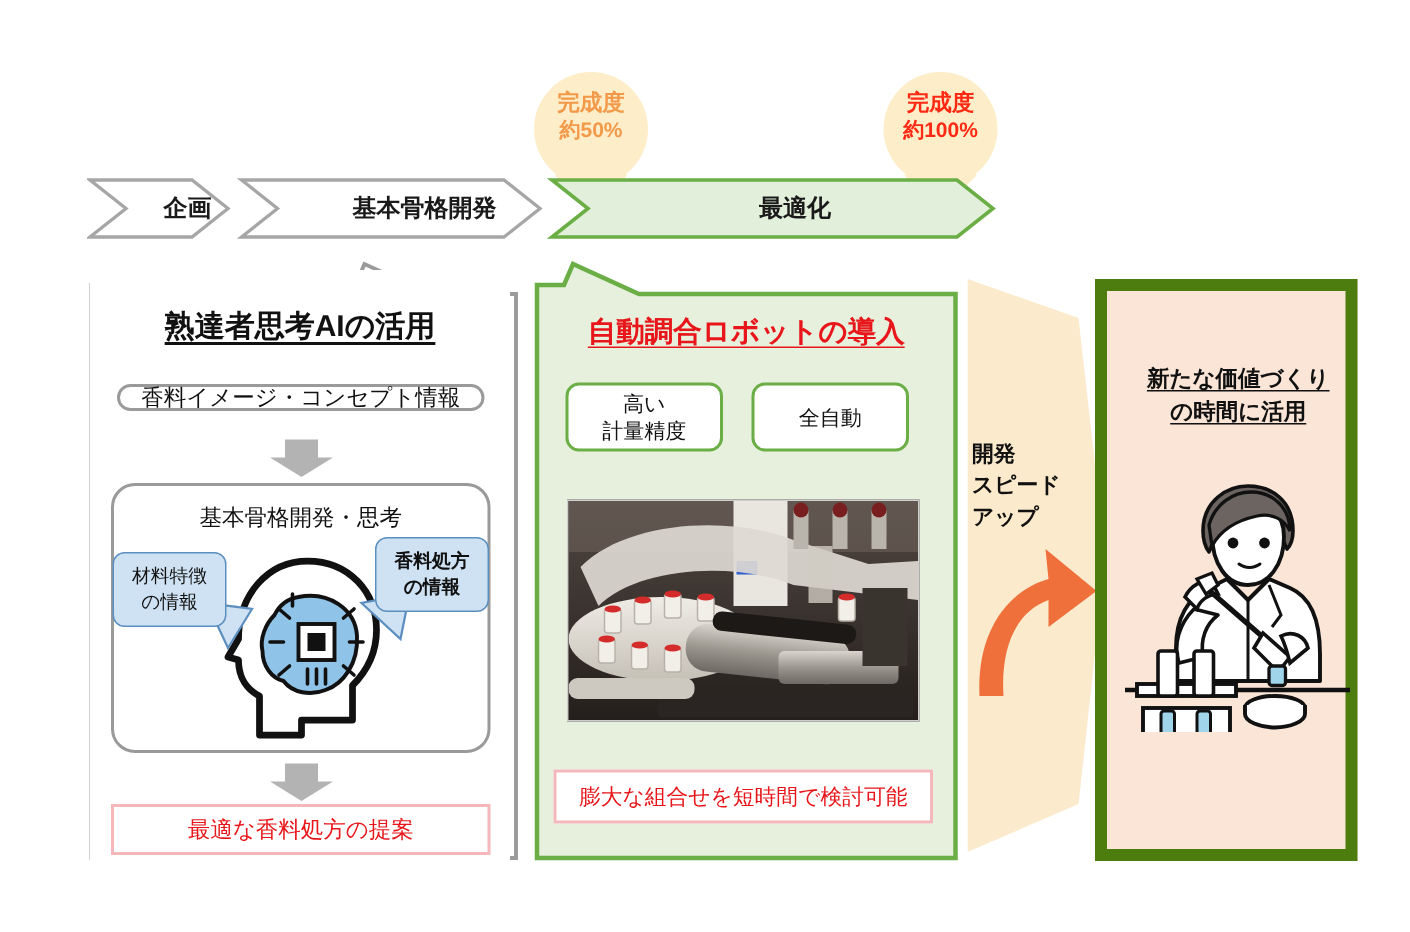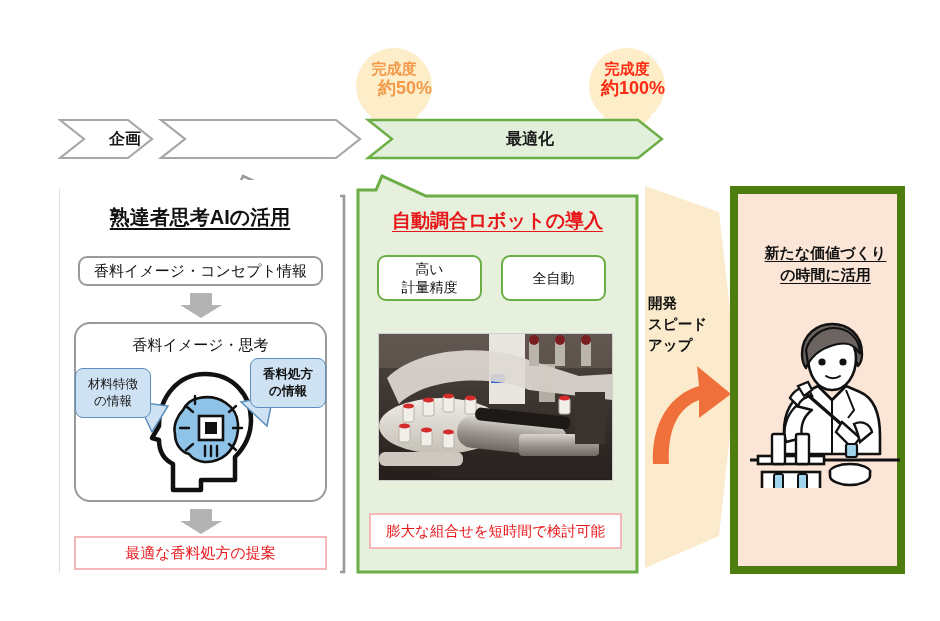--- a/index.html
+++ b/index.html
@@ -18,21 +18,21 @@
   }
   .pin .tail{
     position:absolute;left:50%;top:52px;width:34px;height:34px;margin-left:-17px;
     background:#fdeec9;transform:rotate(45deg);border-radius:0 0 6px 0;
   }
   .pin .ptxt{
     position:absolute;left:0;top:12px;width:76px;text-align:center;z-index:3;
     line-height:1.22;font-weight:bold;
   }
   .pin .l1{font-size:15px;display:block;}
-  .pin .l2{font-size:18px;display:block;text-align:right;}
+  .pin .l2{font-size:14px;display:block;}
   #pin50 .ptxt{color:#f2994a;}
   #pin100 .ptxt{color:#ff2a14;}
 
   
   .chev{
     position:absolute;height:42px;display:flex;align-items:center;justify-content:center;
     font-size:16px;font-weight:bold;color:#1a1a1a;box-sizing:border-box;
   }
   .chev .lbl{position:relative;z-index:2;}
 
@@ -120,39 +120,42 @@
 
   <svg width="640" height="46" style="position:absolute;left:58px;top:118px;">
     <polygon points="2,2 70,2 94,21 70,40 2,40 26,21" fill="#ffffff" stroke="#a6a6a6" stroke-width="2.2"></polygon>
     <polygon points="103,2 278,2 302,21 278,40 103,40 127,21" fill="#ffffff" stroke="#a6a6a6" stroke-width="2.2"></polygon>
     <polygon points="310,2 580,2 604,21 580,40 310,40 334,21" fill="#e2efda" stroke="#6aae45" stroke-width="2.4"></polygon>
   </svg>
 
   <div class="chev" style="left:78px;top:118px;width:94px;">
     <span class="lbl">企画</span>
   </div>
+  <div class="chev" style="left:183px;top:118px;width:200px;">
+    <span class="lbl">基本骨格開発</span>
+  </div>
   <div class="chev" style="left:390px;top:118px;width:280px;">
     <span class="lbl">最適化</span>
   </div>
 
   <svg width="300" height="410" style="position:absolute;left:55px;top:170px;">
     <path d="M6,20 L182,20 L188,6 L232,26 L289,26 L289,402 L6,402 Z" fill="#ffffff" stroke="#9a9a9a" stroke-width="2.6" stroke-linejoin="miter"></path>
   </svg>
 
   <div class="panel-left">
     <div class="ttl-left">熟達者思考AIの活用</div>
 
-    <div class="box-gray" style="left:18px;top:76px;width:245px;height:30px;">香料イメージ・コンセプト情報</div>
+    <div class="box-gray" style="left:18px;top:76px;width:245px;height:18px;">香料イメージ・コンセプト情報</div>
 
     <svg class="darrow" style="left:118px;top:112px;" width="46" height="28">
       <polygon points="12,1 34,1 34,13 44,13 23,26 2,13 12,13" fill="#b3b3b3"></polygon>
     </svg>
 
     <div class="box-gray" style="left:14px;top:142px;width:253px;height:180px;border-radius:16px;align-items:flex-start;">
-      <div style="width:100%;text-align:center;margin-top:12px;font-size:15px;color:#111;">香料イメージ・思考</div>
+      <div style="width:100%;text-align:center;margin-top:12px;font-size:15px;color:#111;">基本骨格開発・思考</div>
     </div>
 
     <svg style="position:absolute;left:83px;top:188px;" width="118" height="128">
       <path d="M62,6 C90,6 108,27 108,52 C108,70 99,82 92,89 L92,112 L58,112 L58,122 L30,122 L30,96
                C22,92 16,84 16,72 L9,70 L16,58 C16,28 36,6 62,6 Z" fill="#ffffff" stroke="#111" stroke-width="4.5" stroke-linejoin="round"></path>
       <path d="M56,30 C76,26 94,38 95,56 C96,74 86,88 74,92 C64,96 52,94 46,86
                C38,84 32,76 32,66 C30,58 34,48 40,42 C44,34 50,31 56,30 Z" fill="#8fc3e8" stroke="#111" stroke-width="2.6"></path>
       <rect x="56" y="48" width="24" height="24" fill="#ffffff" stroke="#111" stroke-width="2.6"></rect>
       <rect x="62" y="54" width="12" height="12" fill="#111"></rect>
       <g stroke="#111" stroke-width="2.4" stroke-linecap="round">

